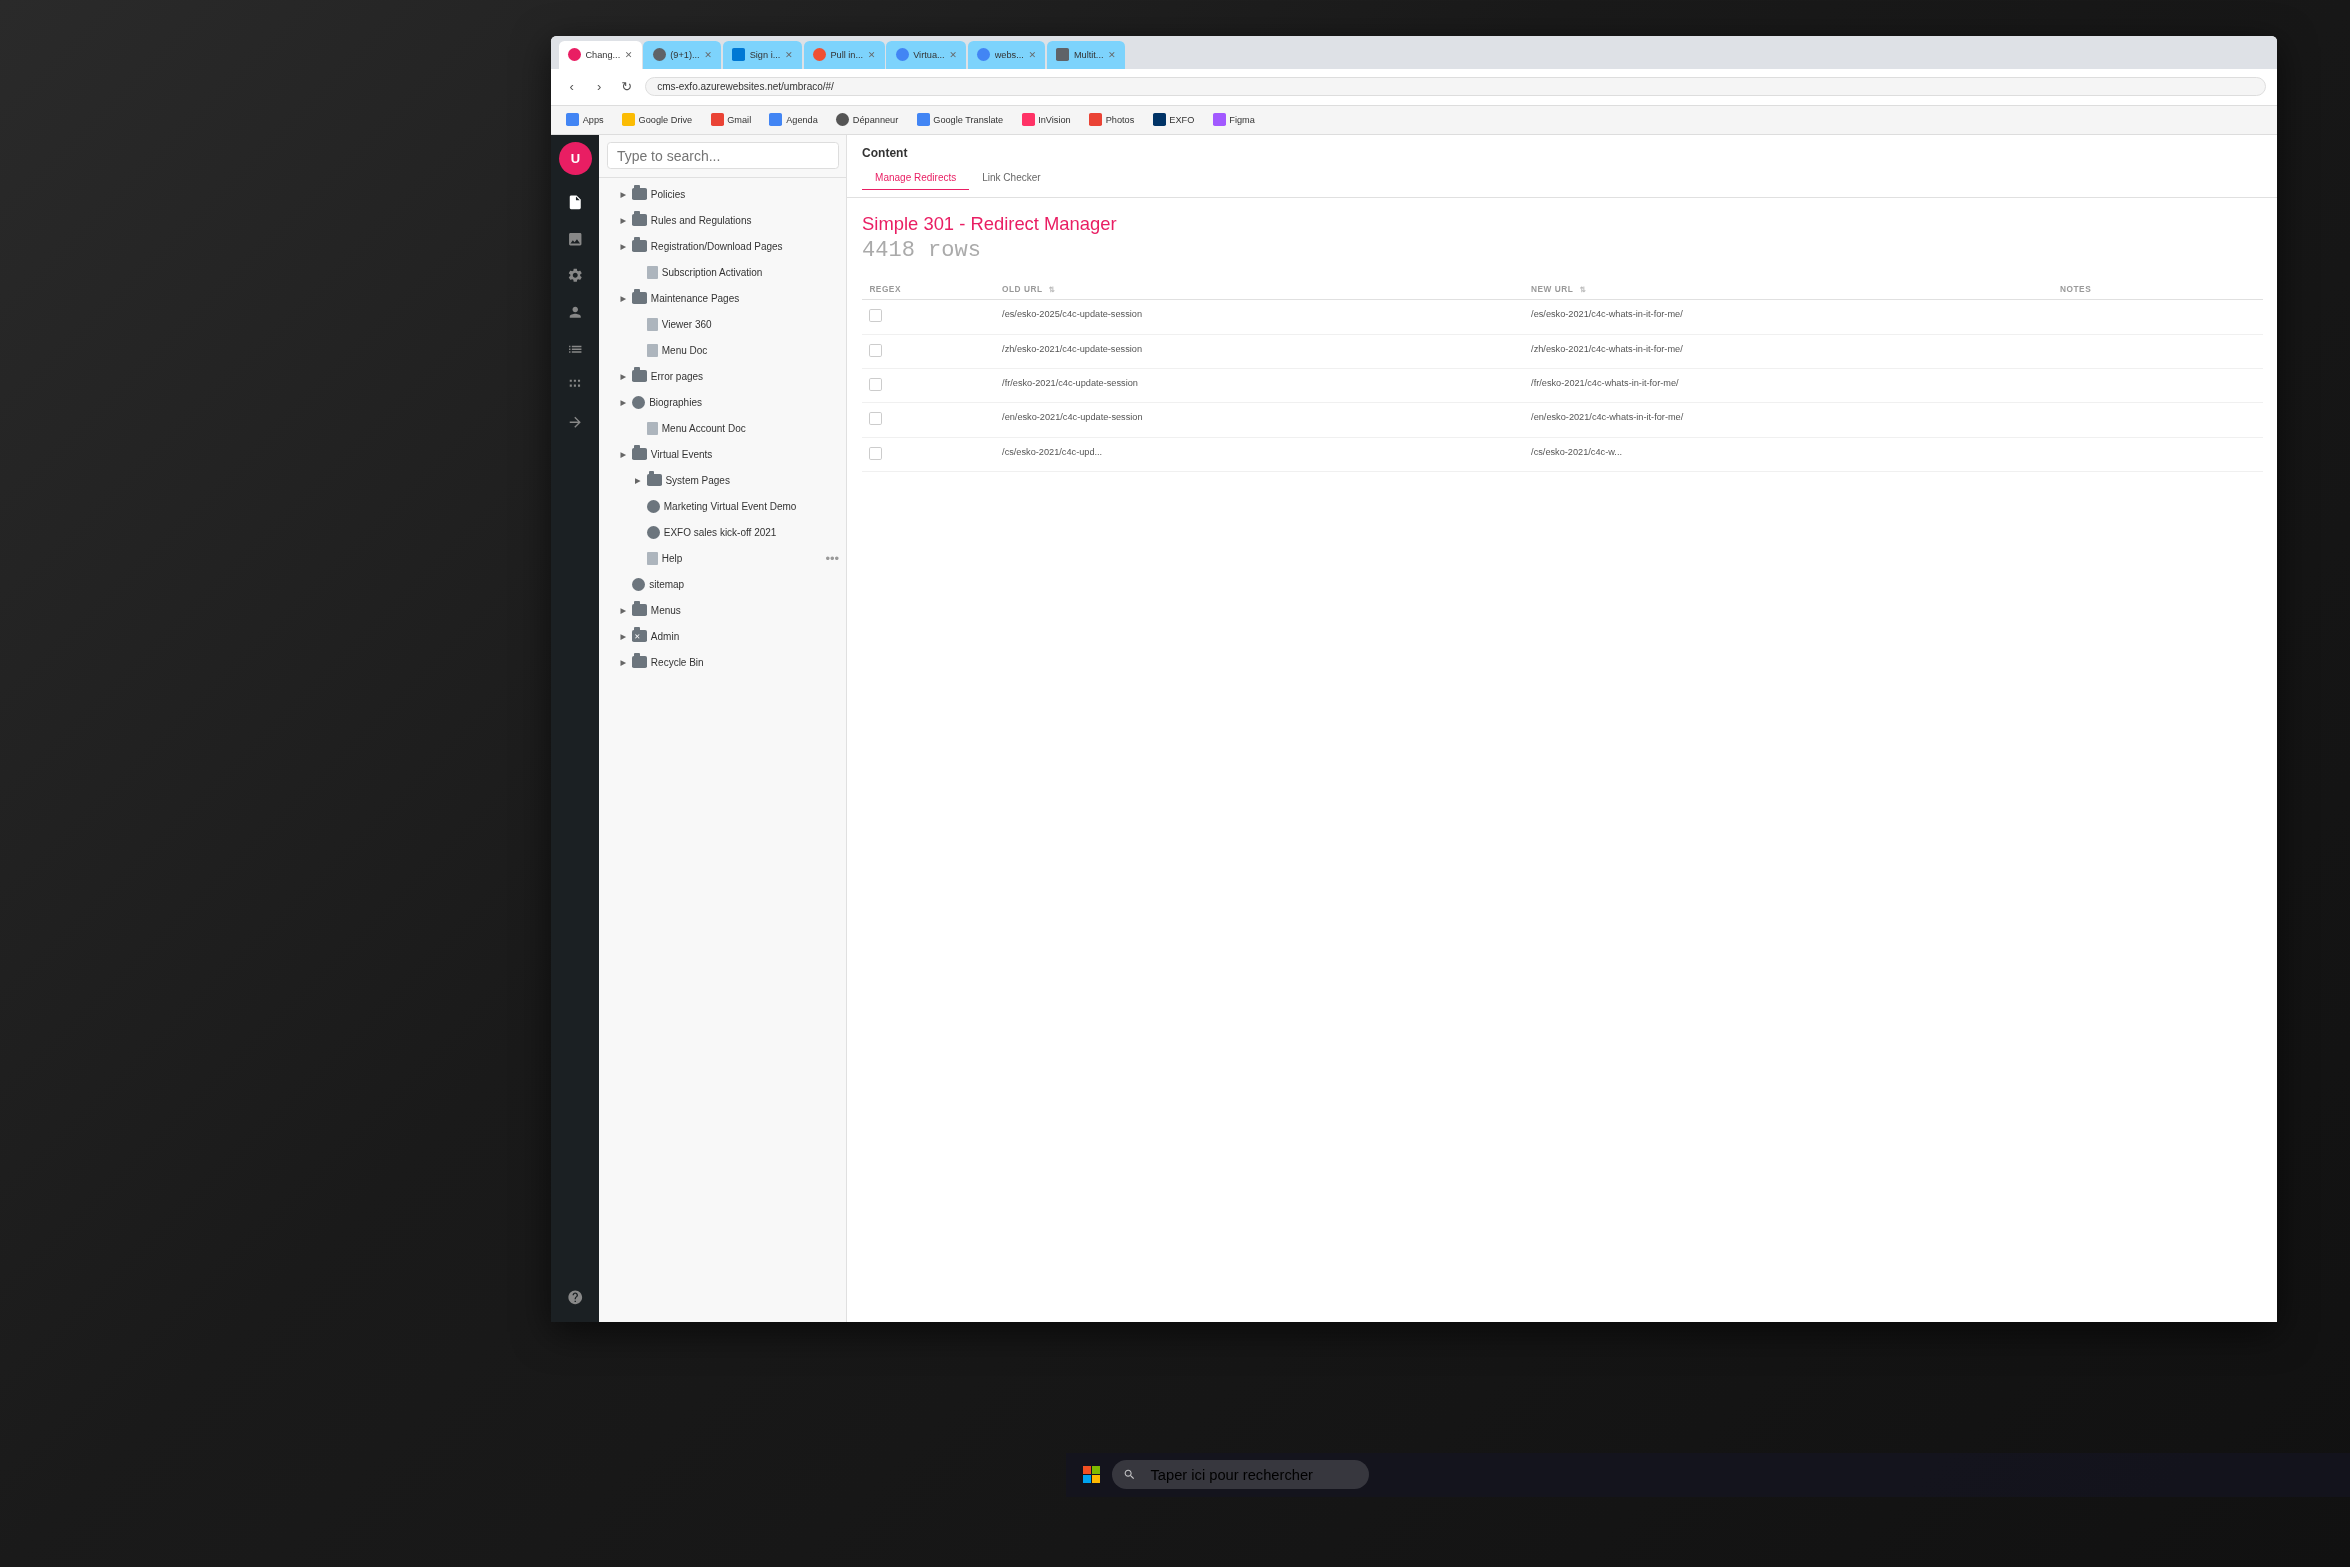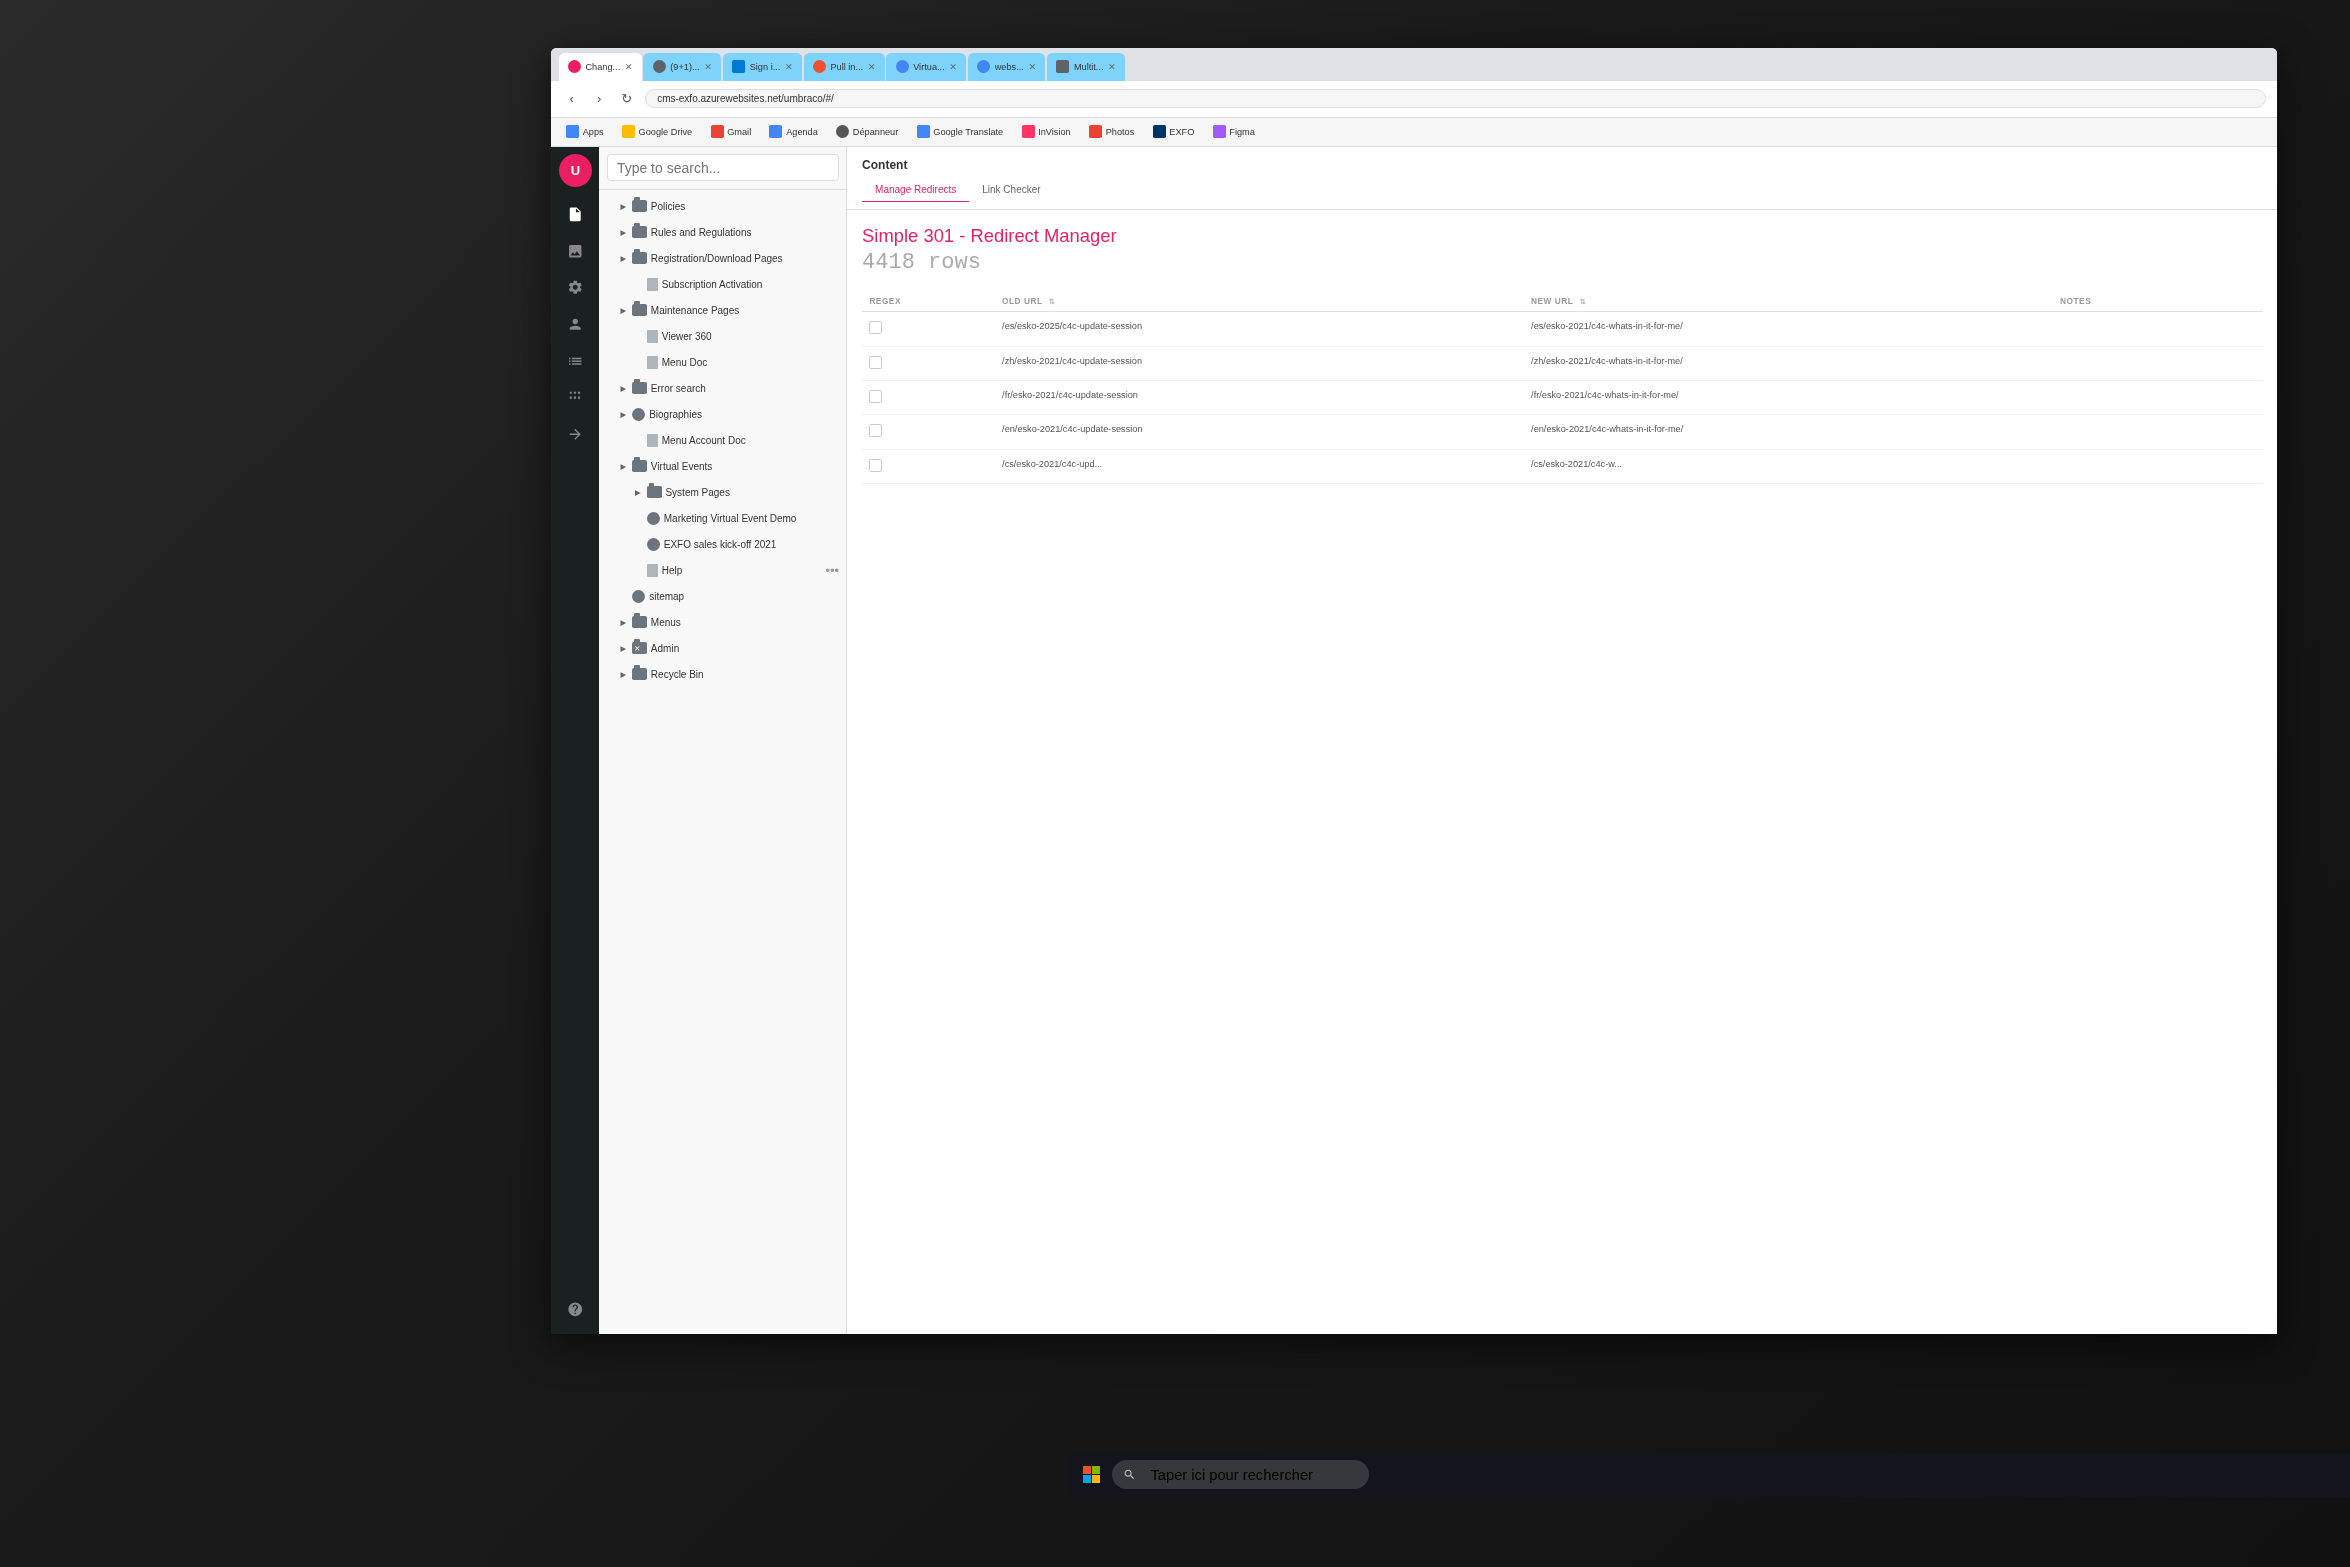--- a/index.html
+++ b/index.html
@@ -25,21 +25,21 @@
       position: absolute;
       top: 27.5px;
       left: 533px;
       width: 1800px;
       height: 1469px;
     }
 
     
     .browser {
       position: absolute;
-      top: 20px;
+      top: 8px;
       left: 18.4px;
       width: 1726px;
       height: 1286px;
       background: #f0f0f0;
       border-radius: 5.5px 5.5px 0 0;
       box-shadow: 0 9.2px 37px rgba(0,0,0,0.6);
       overflow: hidden;
       display: flex;
       flex-direction: column;
     }
@@ -622,21 +622,21 @@
 
           <div class="tree-item tree-indent-2">
             <span class="tree-arrow"></span>
             <div class="tree-doc-icon"></div>
             <span>Menu Doc</span>
           </div>
 
           <div class="tree-item tree-indent-1">
             <span class="tree-arrow">▶</span>
             <div class="tree-folder-icon"></div>
-            <span>Error search</span>
+            <span>Error pages</span>
           </div>
 
           <div class="tree-item tree-indent-1">
             <span class="tree-arrow">▶</span>
             <div class="tree-user-icon"></div>
             <span>Biographies</span>
           </div>
 
           <div class="tree-item tree-indent-2">
             <span class="tree-arrow"></span>

